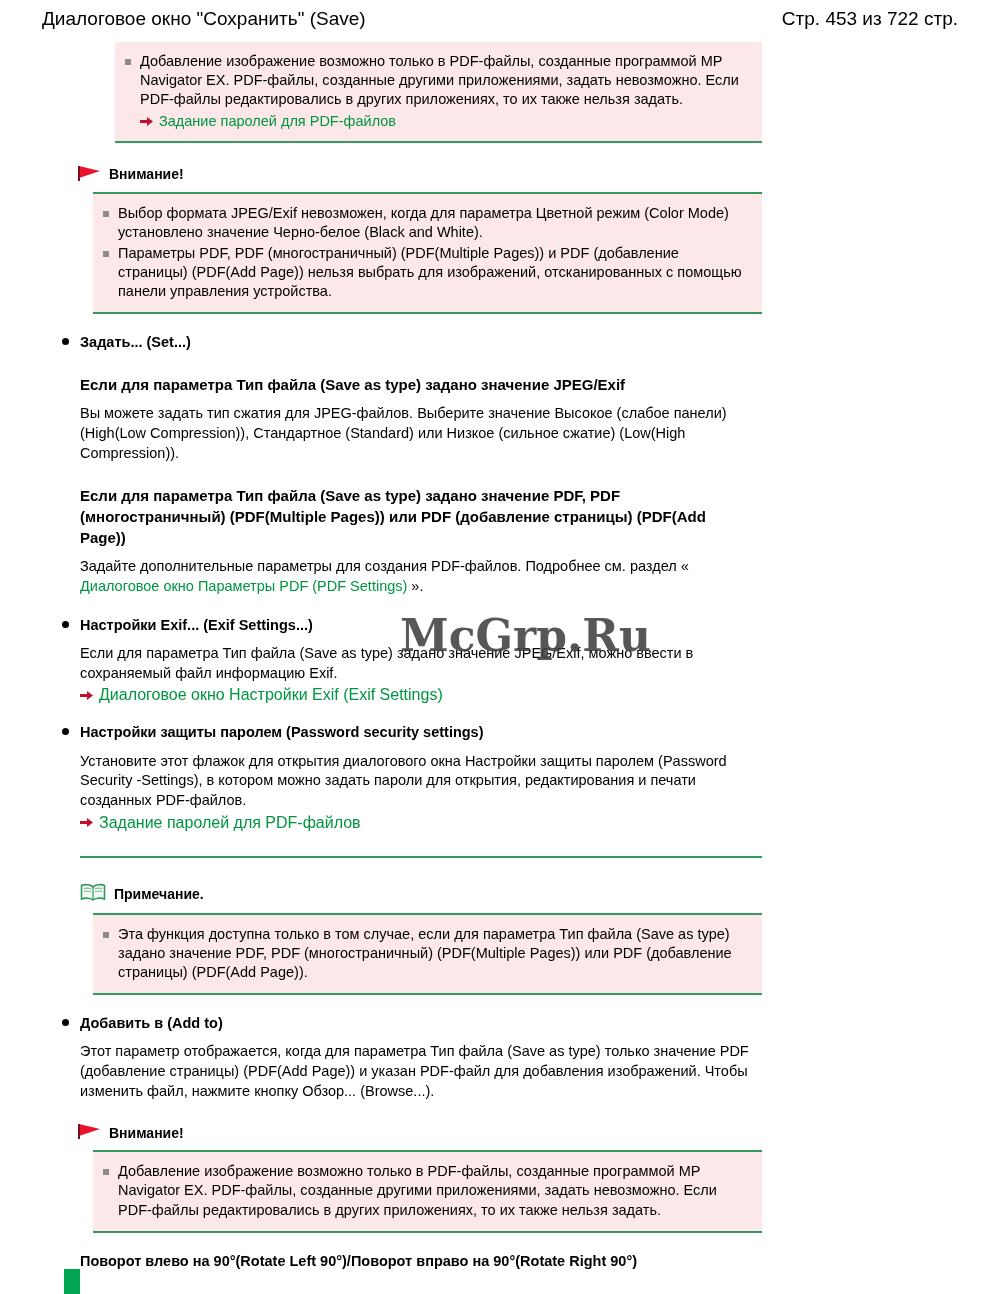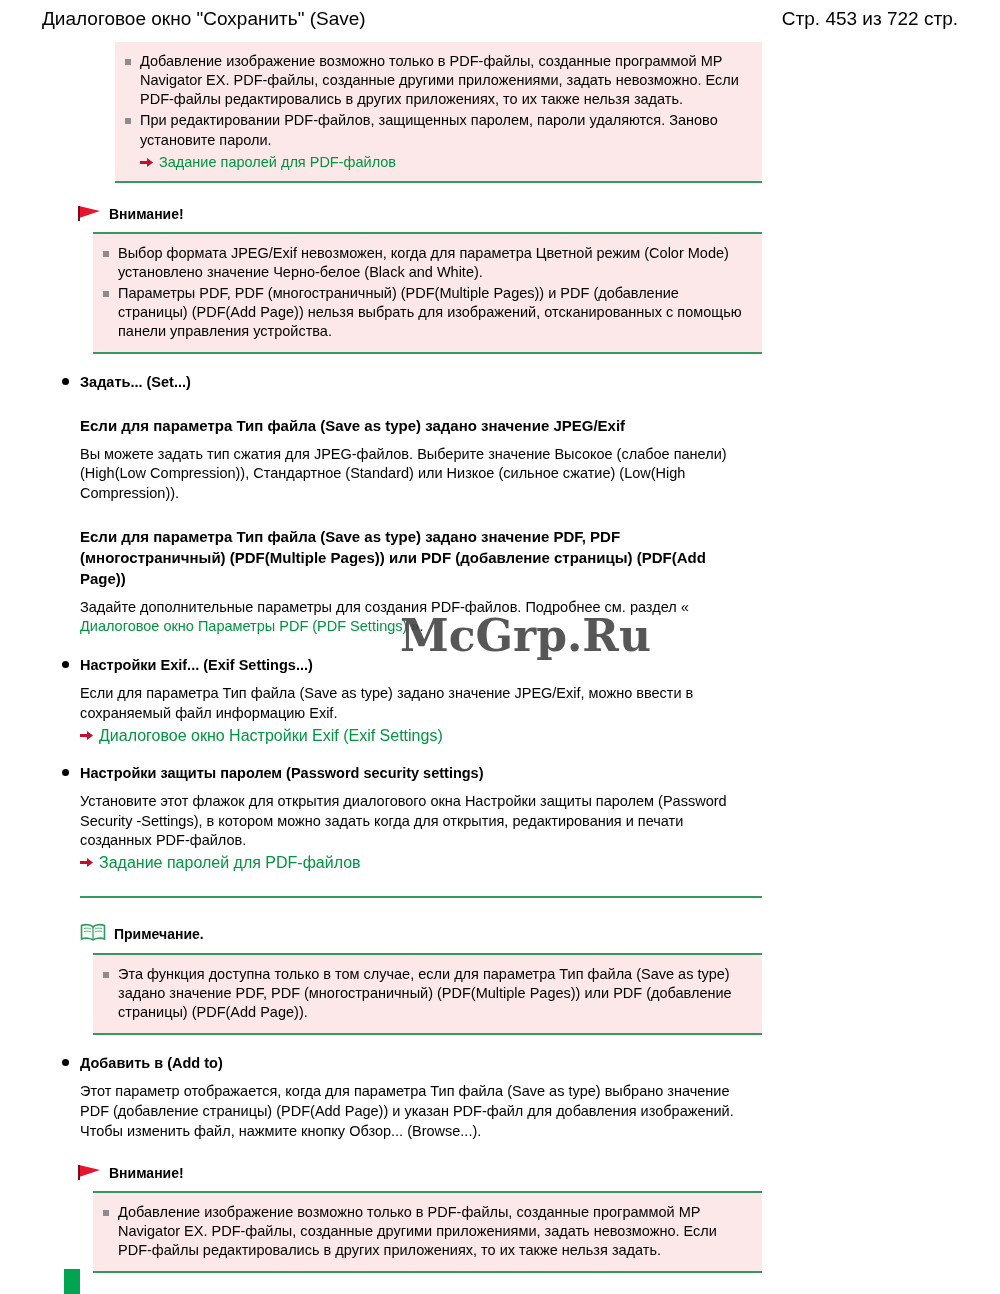--- a/index.html
+++ b/index.html
@@ -51,24 +51,20 @@
 <div class="header">
   <div>Диалоговое окно "Сохранить" (Save)</div>
   <div>Стр. 453 из 722 стр.</div>
 </div>
 
 <div class="pinkbox topbox">
   <div class="bb">
     <span class="sq"></span>
     <span>Добавление изображение возможно только в PDF-файлы, созданные программой MP Navigator EX. PDF-файлы, созданные другими приложениями, задать невозможно. Если PDF-файлы редактировались в других приложениях, то их также нельзя задать.</span>
   </div>
-  <div class="bb">
-    <span class="sq"></span>
-    <span>При редактировании PDF-файлов, защищенных паролем, пароли удаляются. Заново установите пароли.</span>
-  </div>
   <div class="linkrow inbox">
     <span class="arrow-ic">
         <svg width="13" height="11" viewBox="0 0 13 11">
           <path d="M0 4h7V1l6 4.5L7 10V7H0z" fill="#c01030"></path>
         </svg>
       </span>
     <a class="glink">Задание паролей для PDF-файлов</a>
   </div>
 </div>
 
@@ -114,21 +110,21 @@
         <path d="M0 4h7V1l6 4.5L7 10V7H0z" fill="#c01030"></path>
       </svg>
     </span>
   <a class="glink">Диалоговое окно Настройки Exif (Exif Settings)</a>
 </div>
 
 <div class="li">
   <span class="lidot"></span>
   <span class="li-label">Настройки защиты паролем (Password security settings)</span>
 </div>
-<div class="para">Установите этот флажок для открытия диалогового окна Настройки защиты паролем (Password Security -Settings), в котором можно задать когда для открытия, редактирования и печати созданных PDF-файлов.</div>
+<div class="para">Установите этот флажок для открытия диалогового окна Настройки защиты паролем (Password Security -Settings), в котором можно задать пароли для открытия, редактирования и печати созданных PDF-файлов.</div>
 <div class="linkrow" style="margin-left:80px">
   <span class="arrow-ic">
       <svg width="13" height="11" viewBox="0 0 13 11">
         <path d="M0 4h7V1l6 4.5L7 10V7H0z" fill="#c01030"></path>
       </svg>
     </span>
   <a class="glink">Задание паролей для PDF-файлов</a>
 </div>
 
 <div class="note-section">
@@ -145,21 +141,21 @@
       <span class="sq"></span>
       <span>Эта функция доступна только в том случае, если для параметра Тип файла (Save as type) задано значение PDF, PDF (многостраничный) (PDF(Multiple Pages)) или PDF (добавление страницы) (PDF(Add Page)).</span>
     </div>
   </div>
 </div>
 
 <div class="li">
   <span class="lidot"></span>
   <span class="li-label">Добавить в (Add to)</span>
 </div>
-<div class="para">Этот параметр отображается, когда для параметра Тип файла (Save as type) выбрано значение PDF (добавление страницы) (PDF(Add Page)) и указан PDF-файл для добавления изображений. Чтобы изменить файл, нажмите кнопку Обзор... (Browse...).</div>
+<div class="para">Этот параметр отображается, когда для параметра Тип файла (Save as type) только значение PDF (добавление страницы) (PDF(Add Page)) и указан PDF-файл для добавления изображений. Чтобы изменить файл, нажмите кнопку Обзор... (Browse...).</div>
 
 <div class="admon-head">
   <span><svg width="23" height="16" viewBox="0 0 23 16">
         <path d="M1 1 L22 6 L1 13 Z" fill="#e8142d"></path>
         <path d="M1 1 L1 16" stroke="#7a0d1c" stroke-width="2"></path>
       </svg></span>
   <span>Внимание!</span>
 </div>
 <div class="pinkbox impbox">
   <div class="bb">

